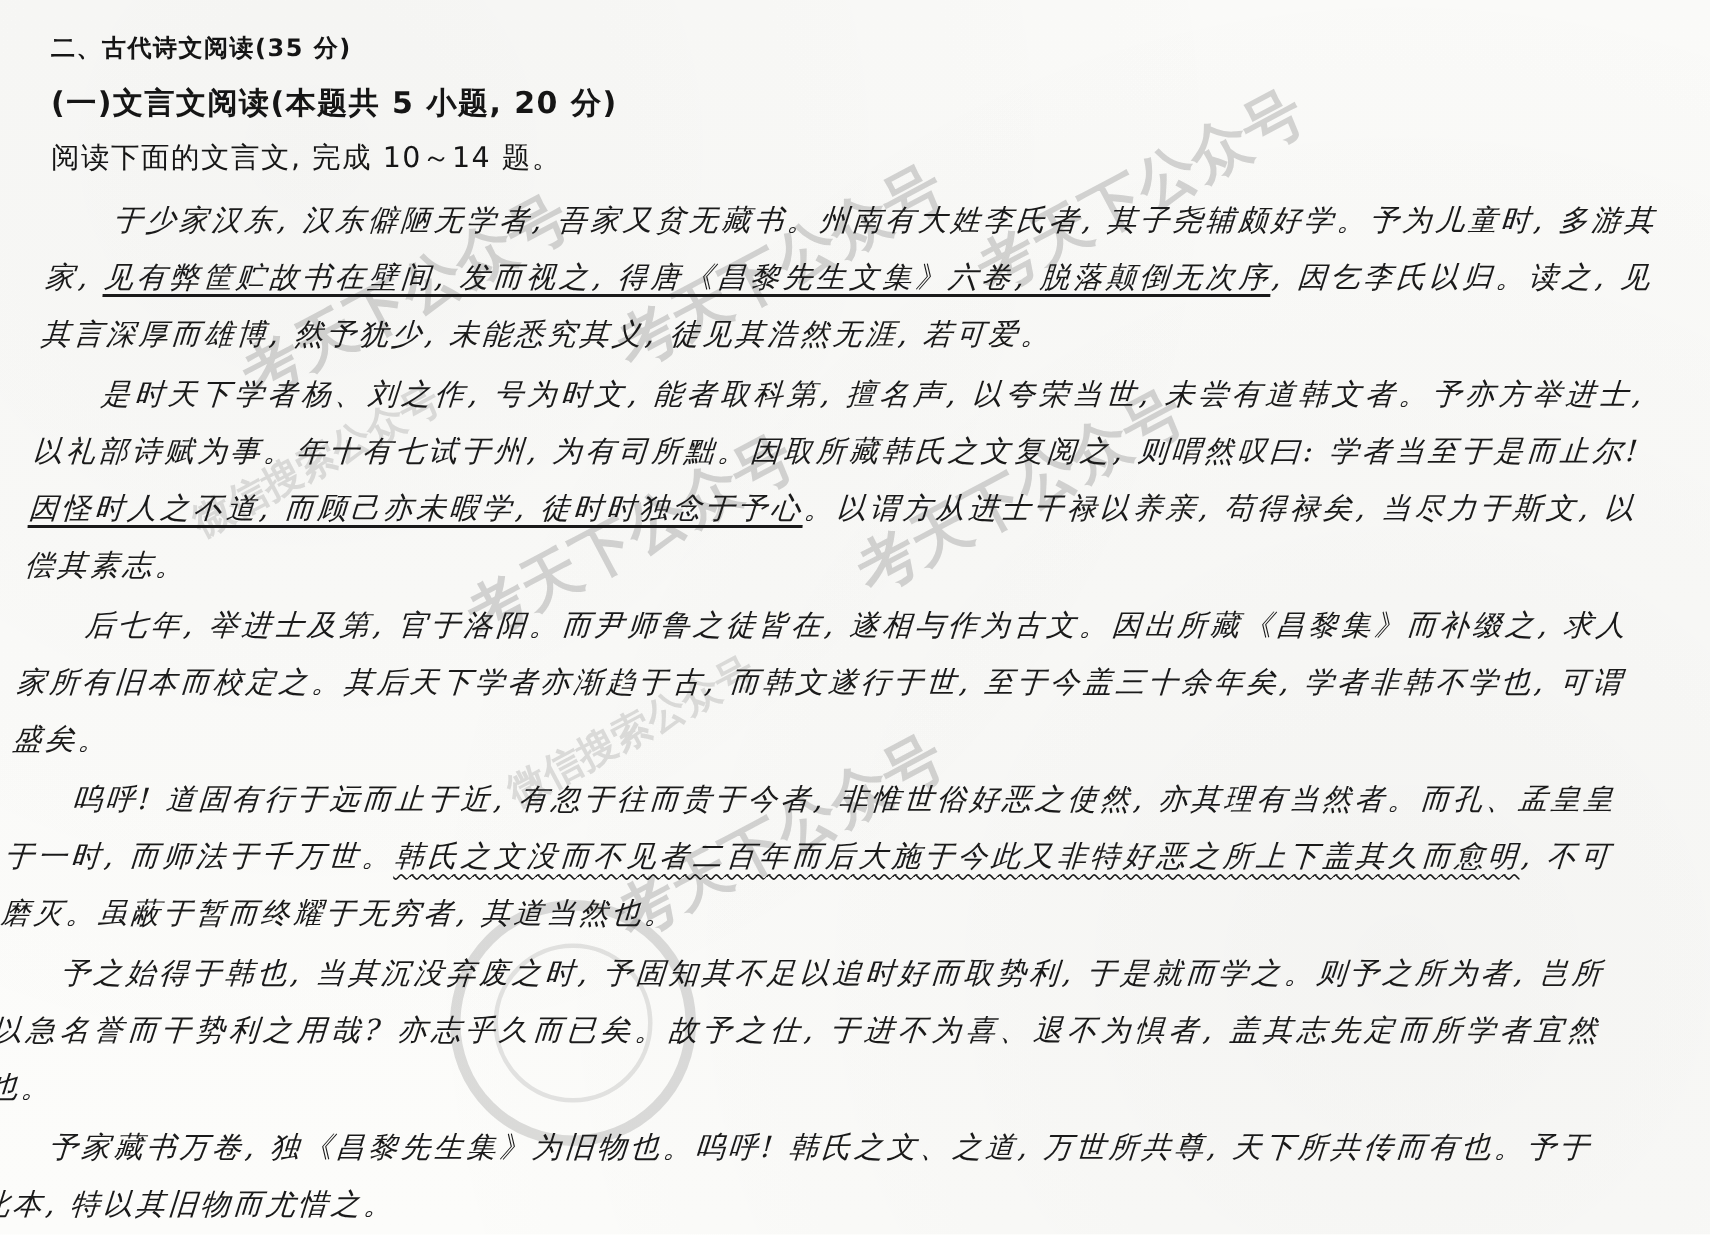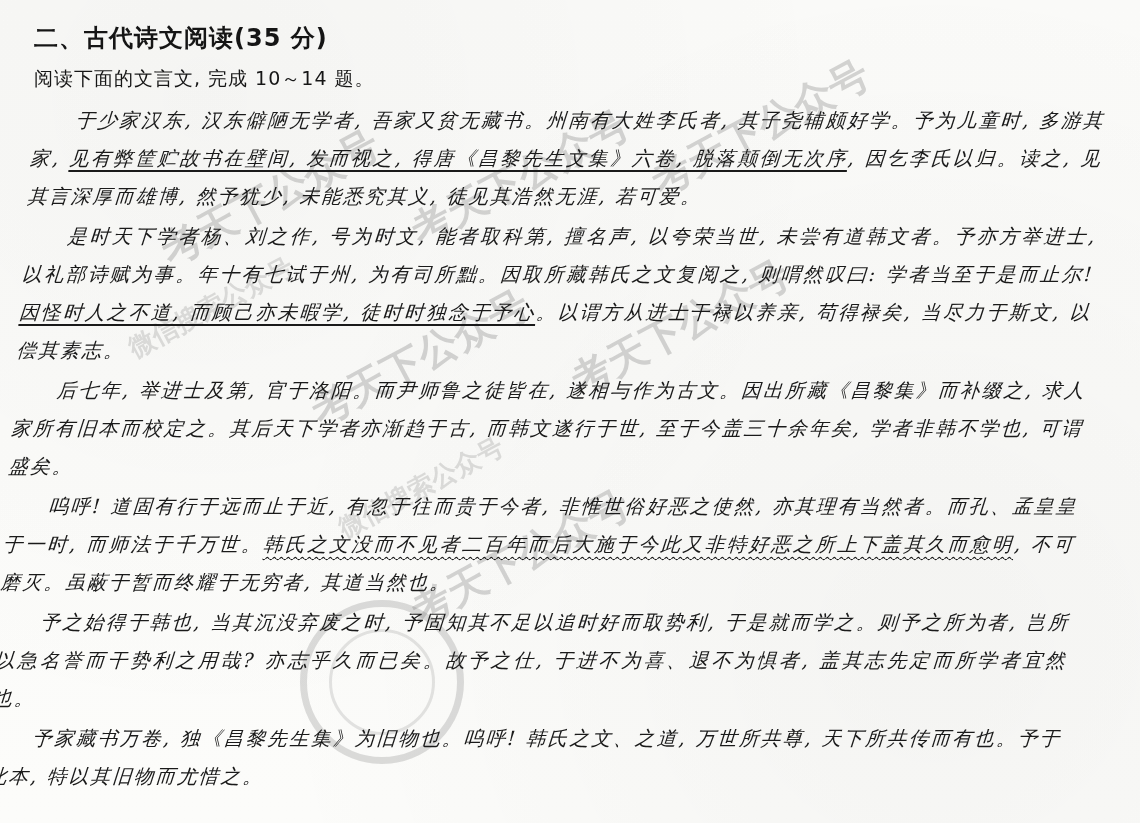--- a/index.html
+++ b/index.html
@@ -33,21 +33,21 @@
     pointer-events: none;
   }
   .content {
     position: relative;
     padding: 18px 34px 0 34px;
     z-index: 3;
   }
   .heading-main {
     font-family: "DejaVu Sans", sans-serif;
     font-weight: bold;
-    font-size: 24px;
+    font-size: 16px;
     letter-spacing: 1px;
     margin: 4px 0 12px 0;
     color: #151515;
   }
   .heading-sub {
     font-family: "DejaVu Sans", sans-serif;
     font-weight: bold;
     font-size: 20px;
     letter-spacing: 1px;
     margin: 0 0 10px 0;
@@ -171,20 +171,21 @@
   <div class="wm wm-4">考天下公众号</div>
   <div class="wm wm-5">考天下公众号</div>
   <div class="wm wm-6">考天下公众号</div>
   <div class="wm wm-7">微信搜索公众号</div>
   <div class="wm wm-8">微信搜索公众号</div>
   <div class="wm-ring"></div>
 
   <div class="content">
 
     <h1 class="heading-main">二、古代诗文阅读(35 分)</h1>
+    <h2 class="heading-sub">(一)文言文阅读(本题共 5 小题, 20 分)</h2>
     <p class="instruction">阅读下面的文言文, 完成 10～14 题。</p>
 
     <div class="body-text">
 
       <p class="para">
         <span>于少家汉东, 汉东僻陋无学者, 吾家又贫无藏书。州南有大姓李氏者, 其子尧辅颇好学。予为儿童时, 多游其家, </span><span class="u-solid">见有弊筐贮故书在壁间, 发而视之, 得唐《昌黎先生文集》六卷, 脱落颠倒无次序</span><span>, 因乞李氏以归。读之, 见其言深厚而雄博, 然予犹少, 未能悉究其义, 徒见其浩然无涯, 若可爱。</span>
       </p>
 
       <p class="para">
         <span>是时天下学者杨、刘之作, 号为时文, 能者取科第, 擅名声, 以夸荣当世, 未尝有道韩文者。予亦方举进士, 以礼部诗赋为事。年十有七试于州, 为有司所黜。因取所藏韩氏之文复阅之, 则喟然叹曰: 学者当至于是而止尔! </span><span class="u-solid">因怪时人之不道, 而顾己亦未暇学, 徒时时独念于予心</span><span>。以谓方从进士干禄以养亲, 苟得禄矣, 当尽力于斯文, 以偿其素志。</span>

